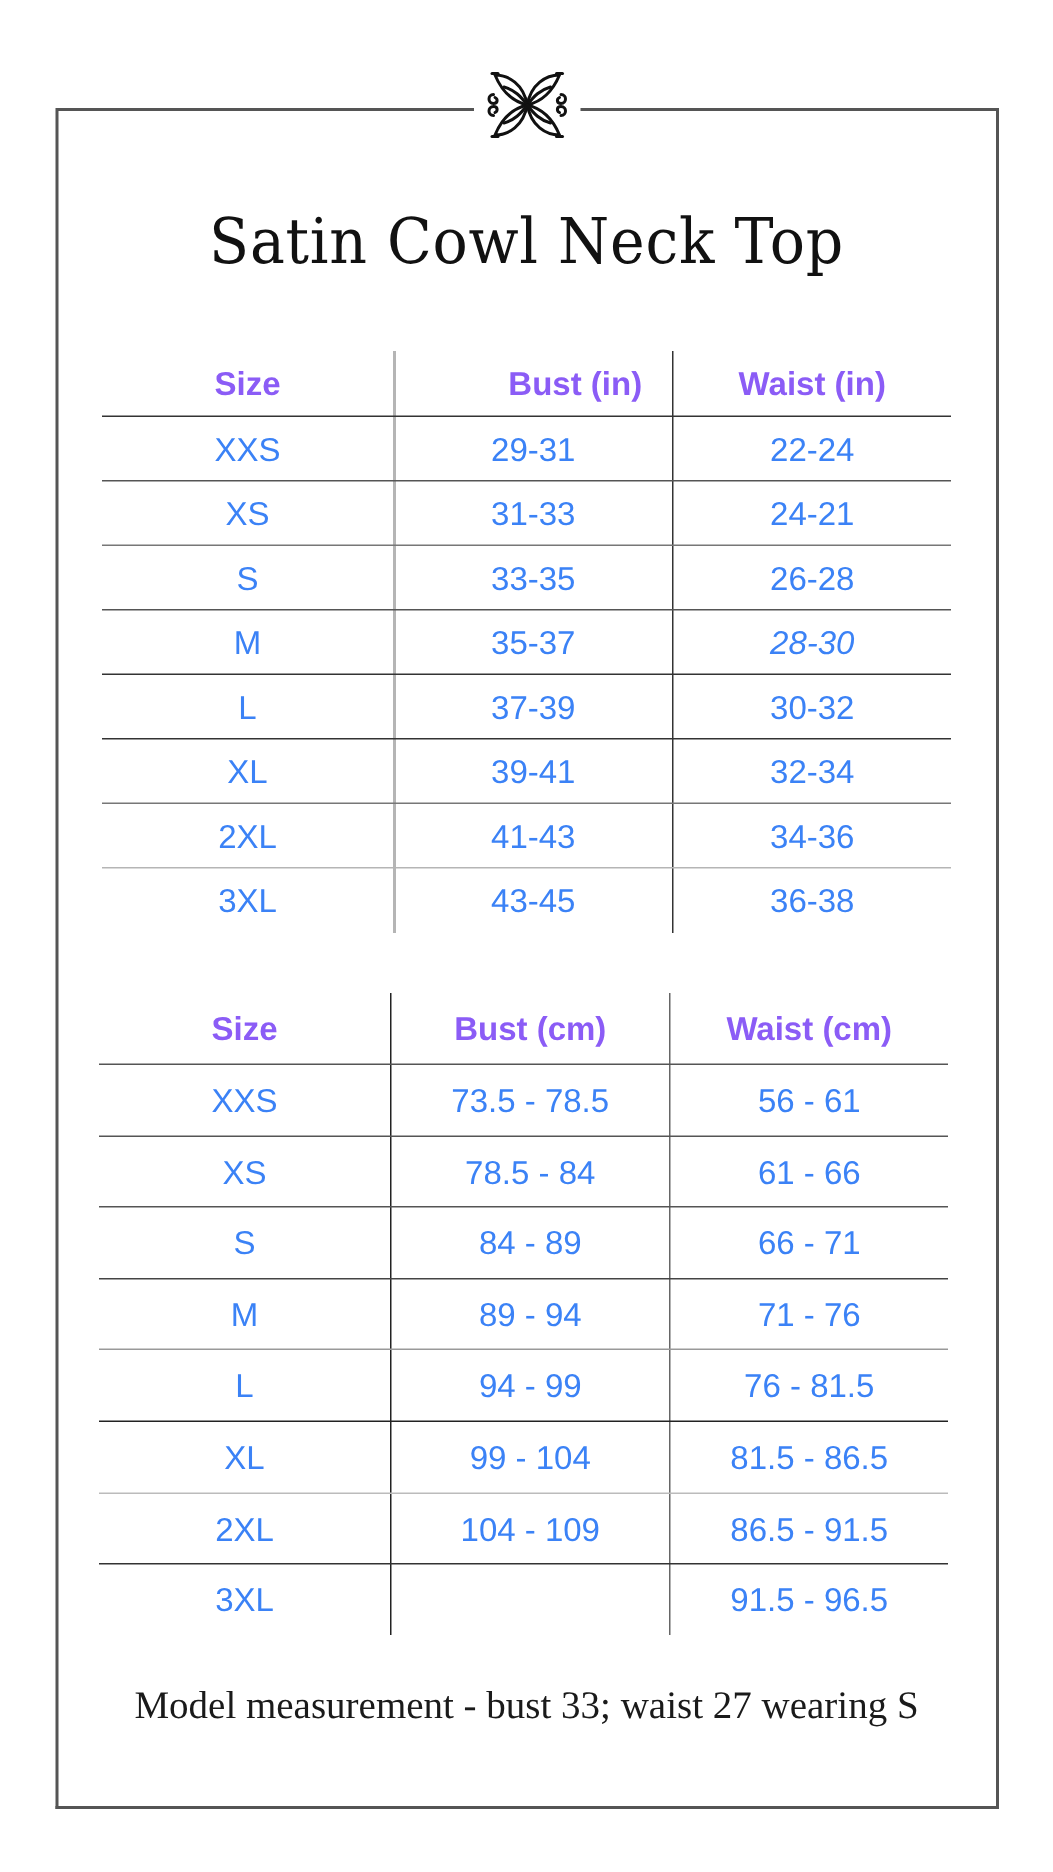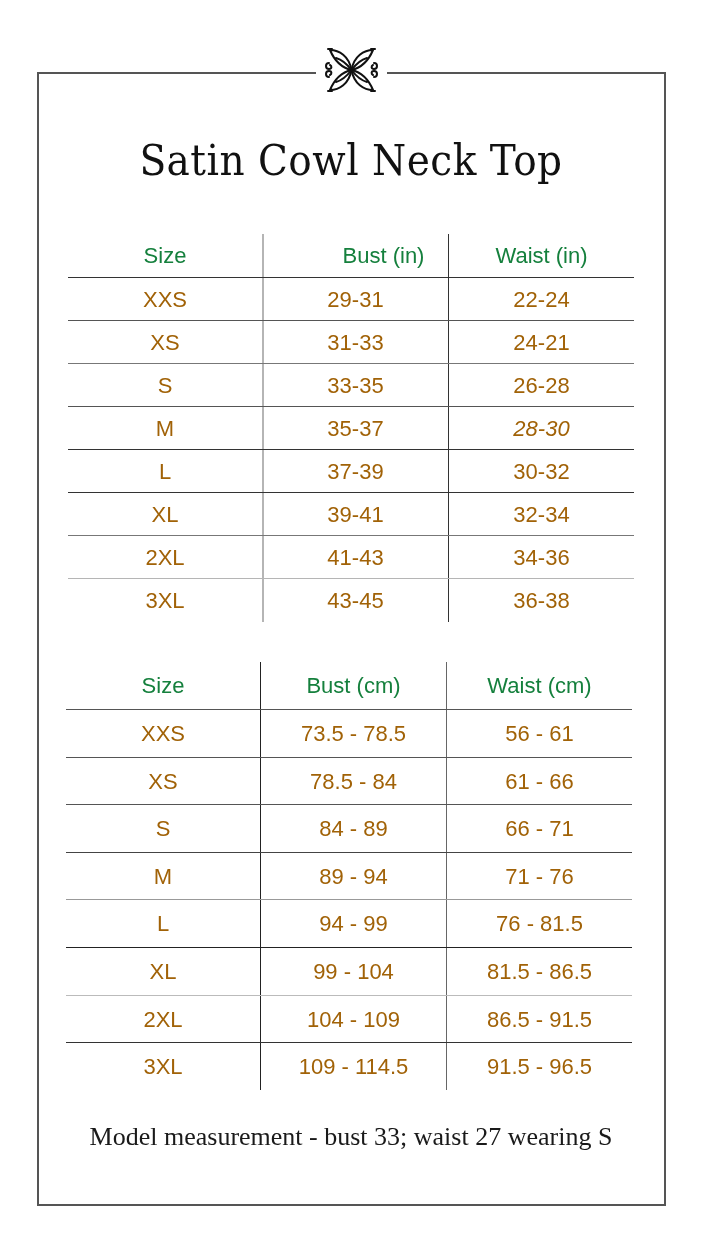--- a/index.html
+++ b/index.html
@@ -9,23 +9,23 @@
   .title {
     position: absolute; left: 0; width: 702px; top: 136px; text-align: center;
     font-family: "DejaVu Serif", "Liberation Serif", serif;
     font-size: 42px; font-weight: 300; color: #111; letter-spacing: 0.5px;
     transform: scaleX(0.93);
   }
   .tbl { position: absolute; }
   .cell {
     position: absolute; text-align: center;
     font-family: "Liberation Sans", "DejaVu Sans", sans-serif;
-    font-size: 22px; color: #a16207; display: flex; align-items: center; justify-content: center;
+    font-size: 22px; color: #3b82f6; display: flex; align-items: center; justify-content: center;
   }
-  .cell.head { font-weight: normal; color: #15803d; }
+  .cell.head { font-weight: bold; color: #8b5cf6; }
   .hline { position: absolute; height: 1px; }
   .vline { position: absolute; width: 1px; }
   .footer {
     position: absolute; left: 0; width: 702px; top: 1122px; text-align: center;
     font-family: "Liberation Serif", "DejaVu Serif", serif;
     font-size: 26px; color: #1a1a1a;
   }
 </style>
 </head>
 <body>
@@ -170,18 +170,17 @@
   </div>
   <div class="hline" style="left:0; top:333px; width:566px; background:#bbb;"></div>
   <div style="position:absolute; left:0; top:334px; width:566px; height:47px;">
     <div class="cell" style="left:0; top:0; width:194px; height:47px;">2XL</div>
     <div class="cell" style="left:195px; top:0; width:185px; height:47px;">104 - 109</div>
     <div class="cell" style="left:381px; top:0; width:185px; height:47px;">86.5 - 91.5</div>
   </div>
   <div class="hline" style="left:0; top:380px; width:566px; background:#333;"></div>
   <div style="position:absolute; left:0; top:381px; width:566px; height:47px;">
     <div class="cell" style="left:0; top:0; width:194px; height:47px;">3XL</div>
-    <div class="cell" style="left:195px; top:0; width:185px; height:47px;">109 - 114.5</div>
     <div class="cell" style="left:381px; top:0; width:185px; height:47px;">91.5 - 96.5</div>
   </div>
 </div>
 
 <div class="footer">Model measurement - bust 33; waist 27 wearing S</div>
 
 </body></html>

